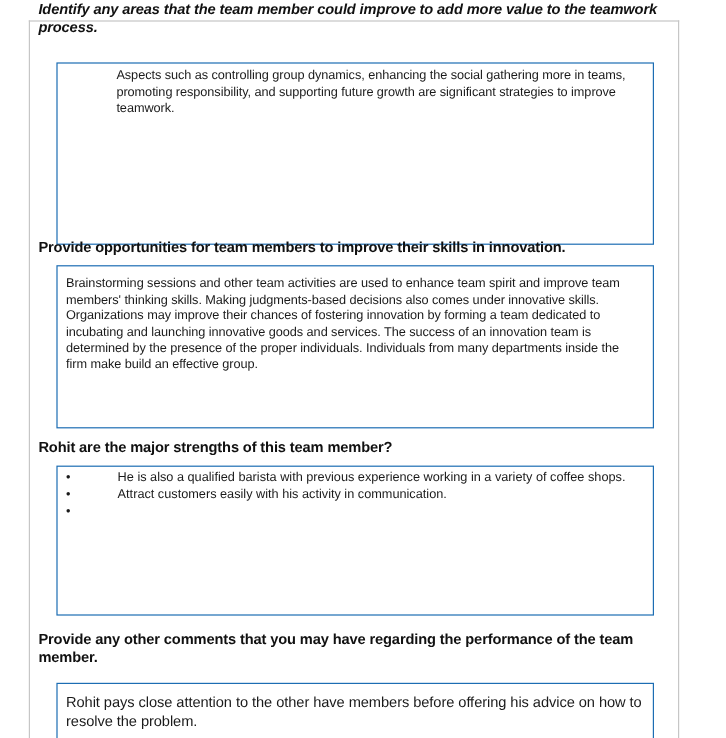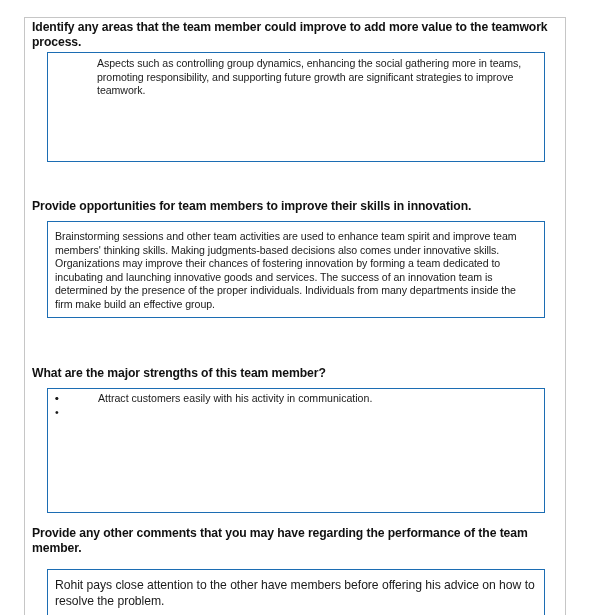--- a/index.html
+++ b/index.html
@@ -61,35 +61,35 @@
     }
     .bullet-row.wrap-first { padding-left: 0; text-indent: 43px; }
     .bullet-row.wrap-first .dot { text-indent: 0; }
     .italic { }
   </style>
 </head>
 <body>
 
 <div class="page"></div>
 
-<div class="heading" style="top:20px;">Identify any areas that the team member could improve to add more value to the teamwork process.</div>
-<div class="box b1" style="top:52px; height:110px;">
+<div class="heading" style="top:1px;font-style:italic;">Identify any areas that the team member could improve to add more value to the teamwork process.</div>
+<div class="box b1" style="top:52px; height:152px;">
   <div class="box-text">Aspects such as controlling group dynamics, enhancing the social gathering more in teams, promoting responsibility, and supporting future growth are significant strategies to improve teamwork.</div>
 </div>
 
 <div class="heading" style="top:199px;">Provide opportunities for team members to improve their skills in innovation.</div>
-<div class="box b2" style="top:221px; height:97px;">
+<div class="box b2" style="top:221px; height:136px;">
   <div class="box-text">Brainstorming sessions and other team activities are used to enhance team spirit and improve team members' thinking skills. Making judgments-based decisions also comes under innovative skills. Organizations may improve their chances of fostering innovation by forming a team dedicated to incubating and launching innovative goods and services. The success of an innovation team is determined by the presence of the proper individuals. Individuals from many departments inside the firm make build an effective group.</div>
 </div>
 
-<div class="heading" style="top:366px;">What are the major strengths of this team member?</div>
+<div class="heading" style="top:366px;">Rohit are the major strengths of this team member?</div>
 <div class="box b3" style="top:388px; height:125px;">
   <div class="bullets">
     <div class="bullet-row wrap-first">
-      <span class="dot">•</span>
+      <span class="dot">•</span><span>He is also a qualified barista with previous experience working in a variety of coffee shops.</span>
     </div>
     <div class="bullet-row">
       <span class="dot">•</span><span class="italic">Attract customers easily with his activity in communication.</span>
     </div>
     <div class="bullet-row">
       <span class="dot">•</span>
     </div>
   </div>
 </div>
 

